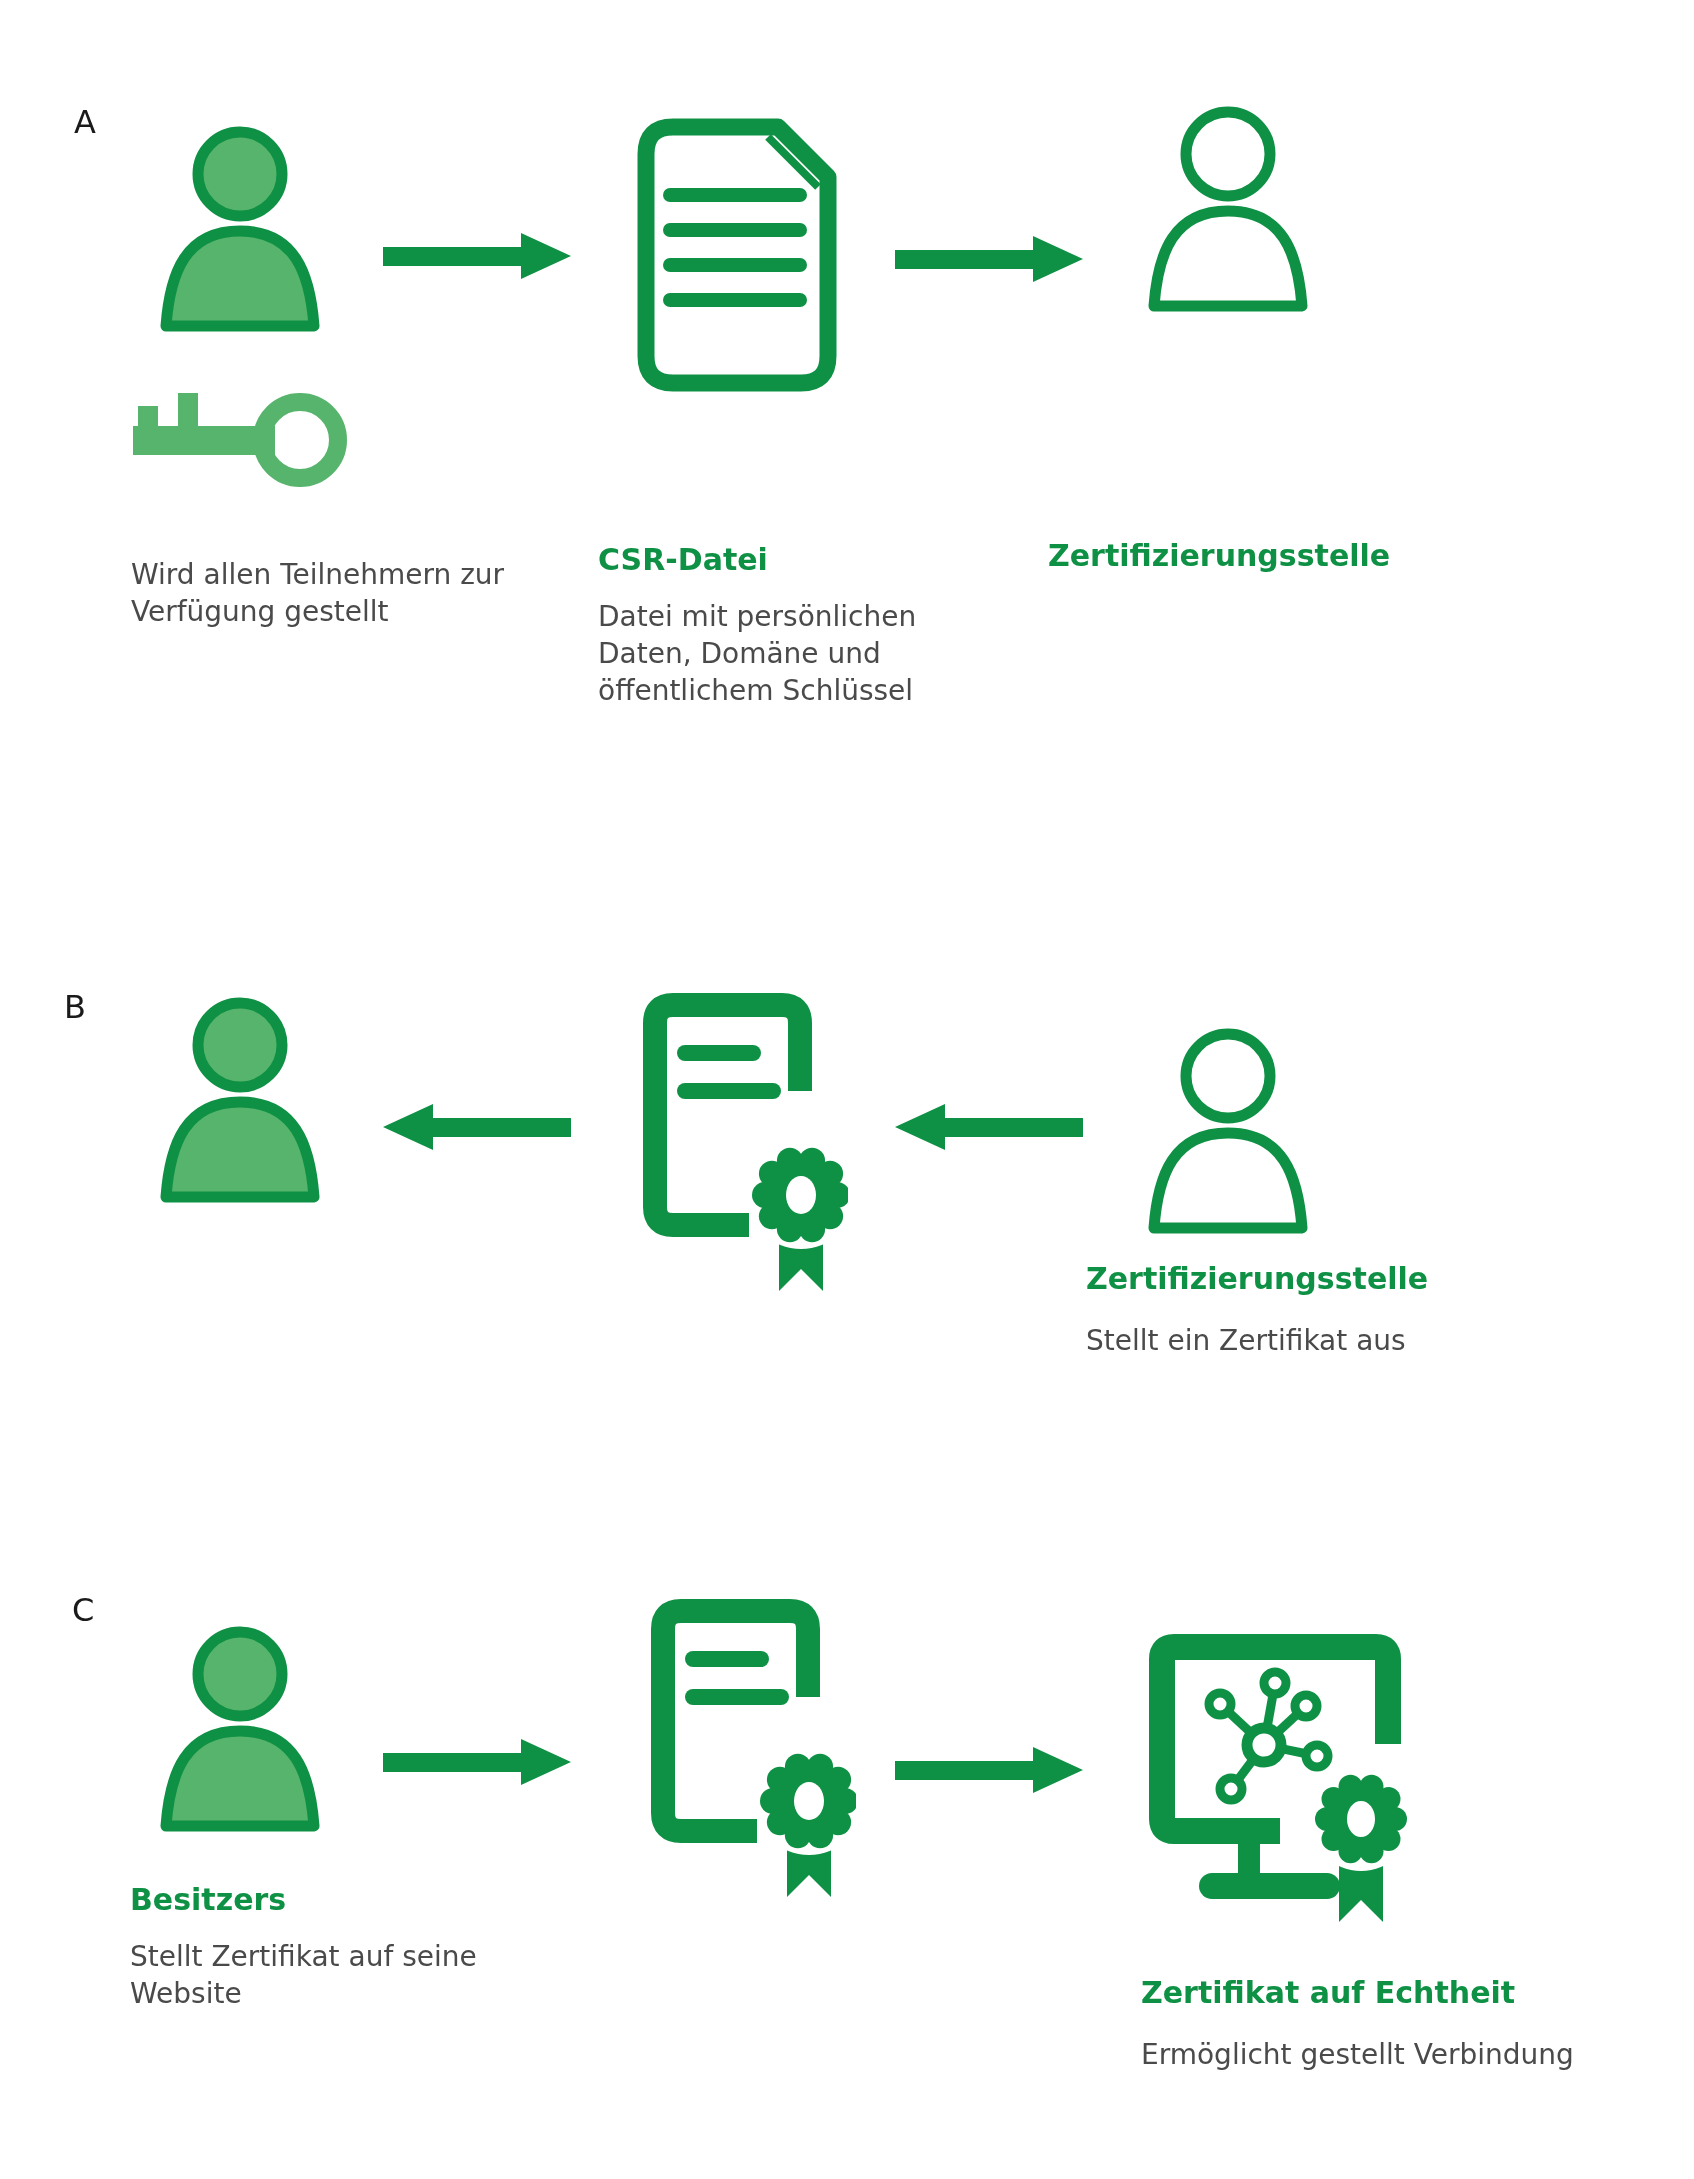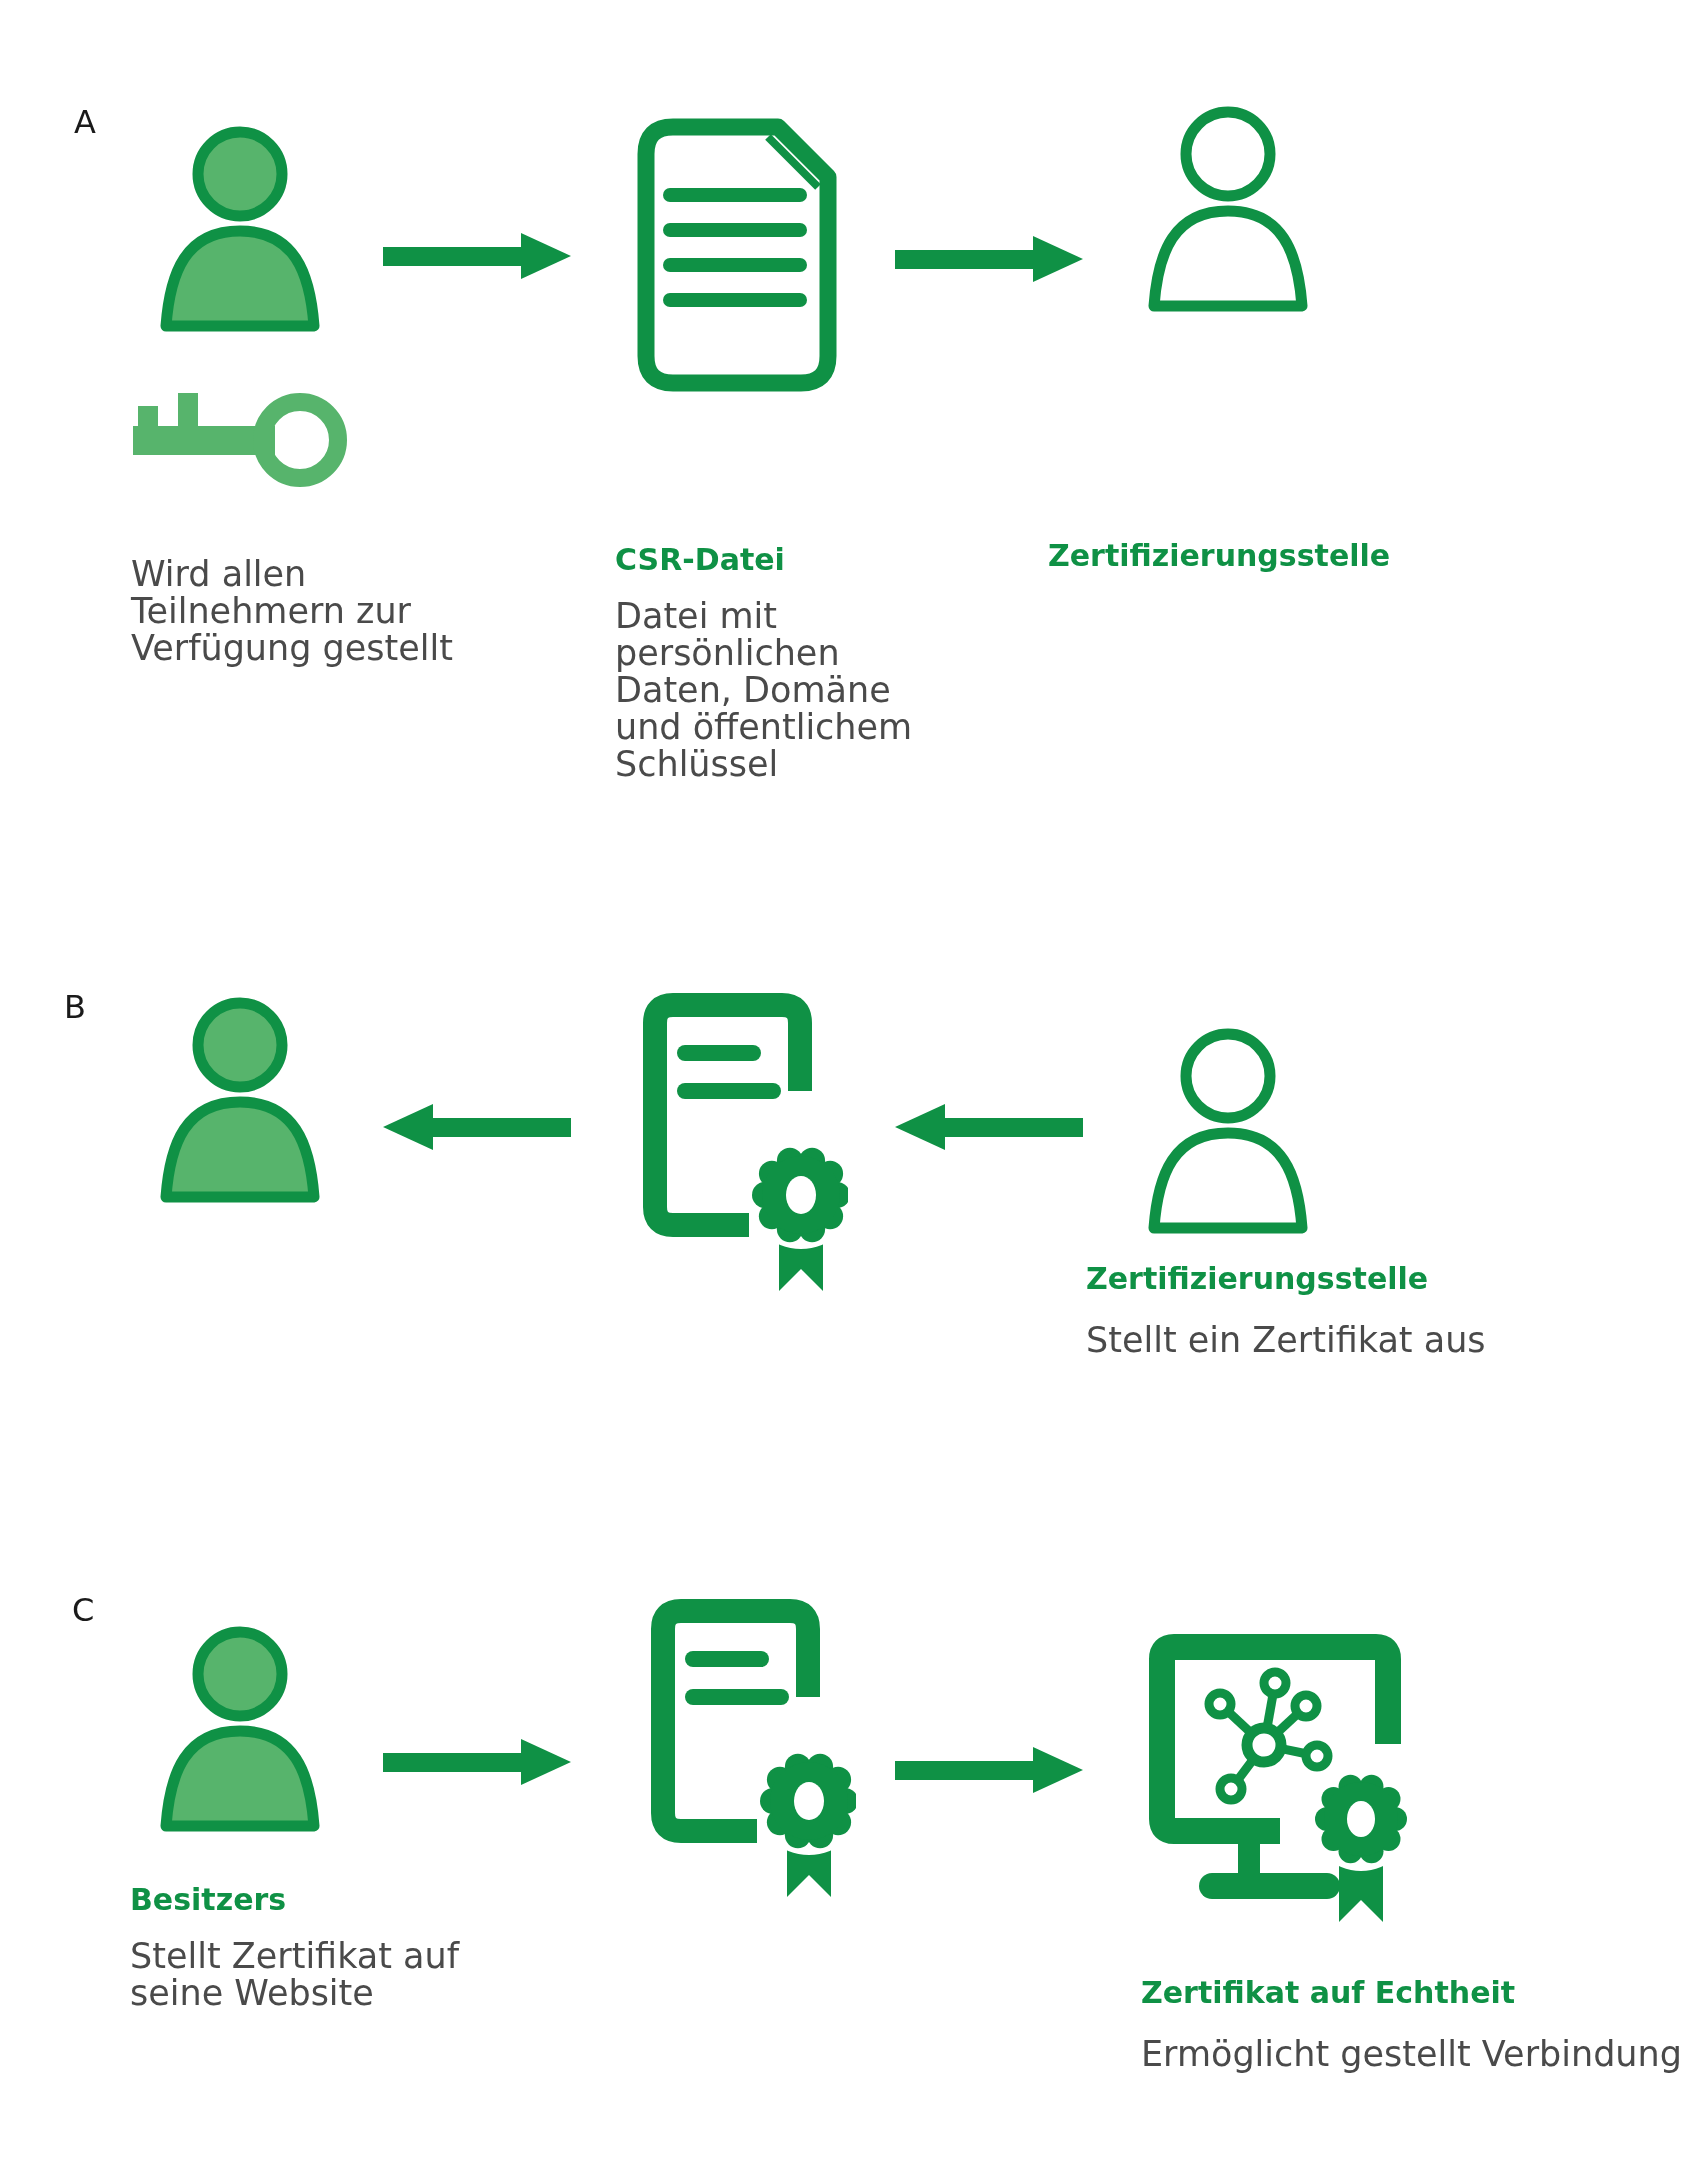--- a/index.html
+++ b/index.html
@@ -18,21 +18,21 @@
     color:#1a1a1a;
   }
   .textblock .heading{
     font-size:30px;
     font-weight:700;
     line-height:38px;
     color:#0f9145;
   }
   .textblock .body{
     margin-top:19px;
-    font-size:35px;
+    font-size:28px;
     line-height:37px;
     color:#4a4a4a;
   }
   .nowrap .body{white-space:nowrap;margin-top:24px;}
   svg{display:block;}
 </style>
 </head>
 <body>
 
 <div class="canvas">
@@ -148,21 +148,21 @@
     </svg>
 
   <svg class="abs" style="left:1146px;top:106px" width="164" height="206" viewBox="0 0 164 206">
       <use href="#g-person-outline"></use>
     </svg>
 
   <div class="textblock abs" style="left:131px;top:537px;width:398px">
     <div class="body">Wird allen Teilnehmern zur Verfügung gestellt</div>
   </div>
 
-  <div class="textblock abs" style="left:615px;top:541px;width:345px">
+  <div class="textblock abs" style="left:598px;top:541px;width:345px">
     <div class="heading">CSR-Datei</div>
     <div class="body">Datei mit persönlichen Daten, Domäne und öffentlichem Schlüssel</div>
   </div>
 
   <div class="textblock abs" style="left:1048px;top:537px;width:400px">
     <div class="heading">Zertifizierungsstelle</div>
   </div>
 
   <div class="row-letter abs" style="left:64px;top:989px">B</div>
 

